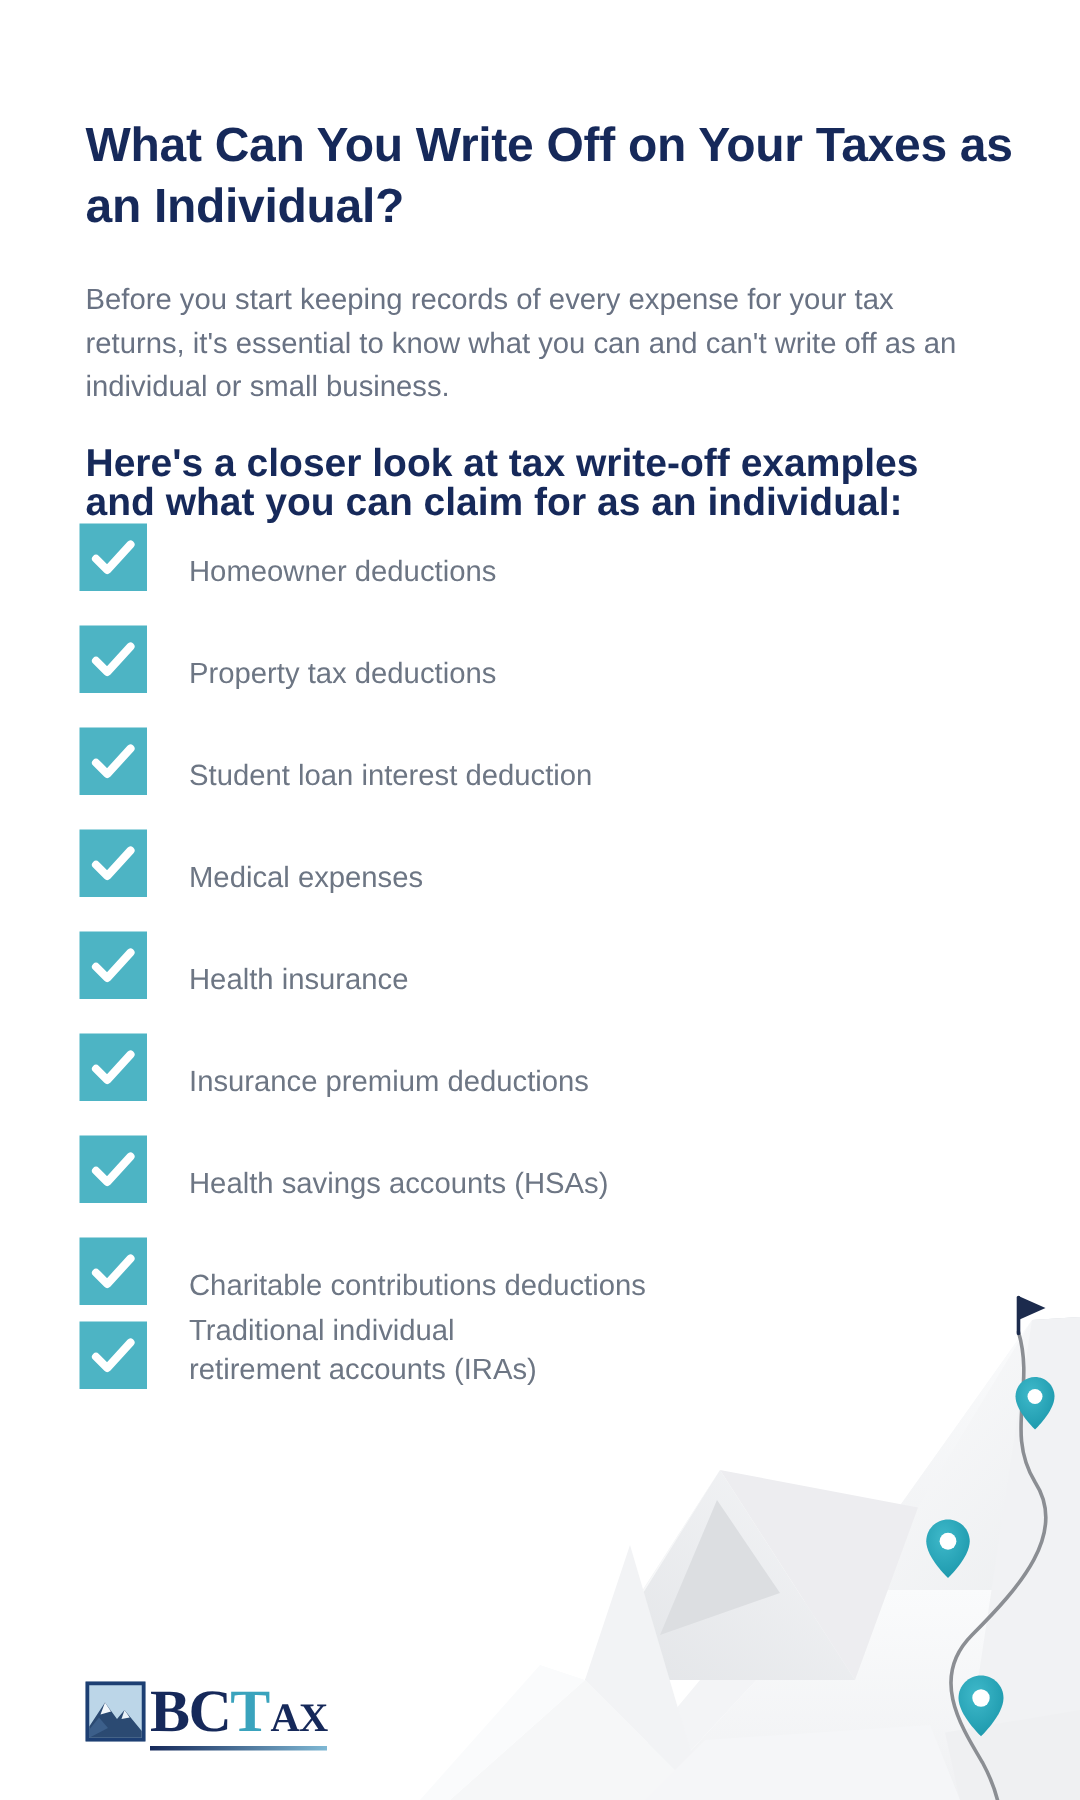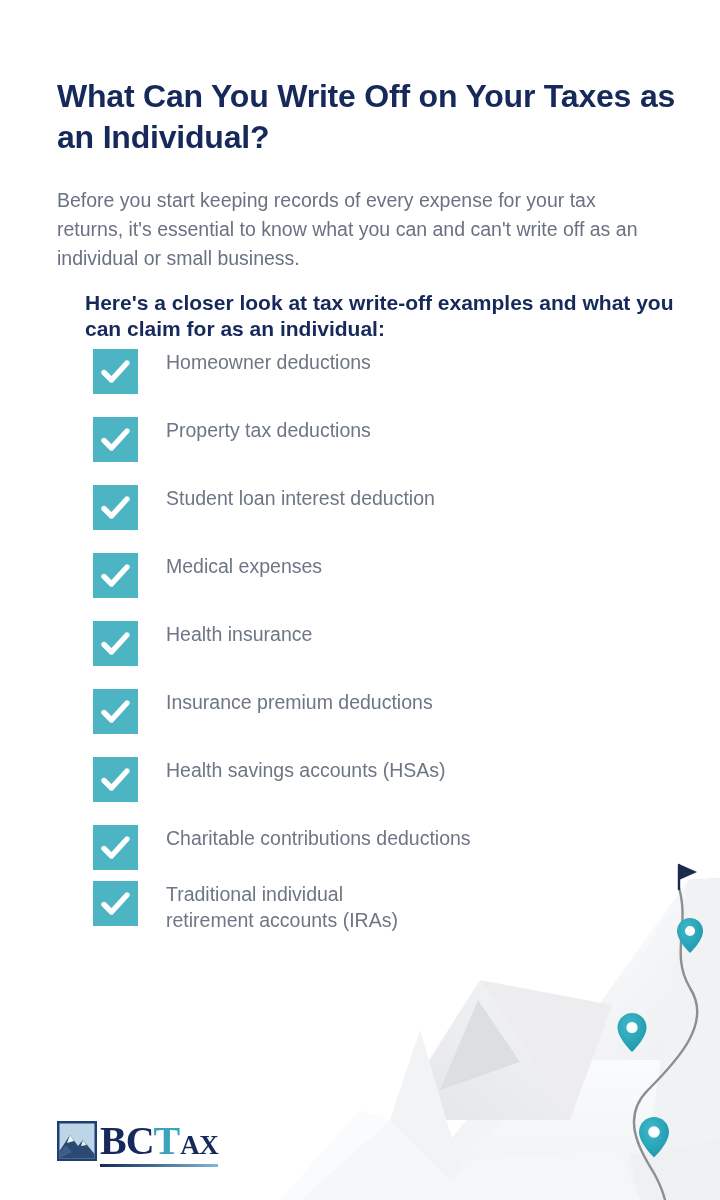--- a/index.html
+++ b/index.html
@@ -63,41 +63,39 @@
     line-height: 29px;
     font-weight: normal;
   }
 
   .subhead {
     position: absolute;
     left: 57px;
     top: 269px;
     width: 590px;
     color: #16295a;
-    font-size: 21px;
+    font-size: 26px;
     line-height: 26px;
     font-weight: bold;
-    margin-left: 28px;
   }
 
   
   #checklist {
     position: absolute;
     left: 53px;
     top: 349px;
     width: 600px;
   }
 
   .check-item {
     position: relative;
     display: flex;
-    align-items: flex-start;
+    align-items: flex-end;
     height: 45px;
     margin-bottom: 23px;
-    margin-left: 40px;
   }
   .check-item.two-line {
     margin-bottom: 11px;
   }
 
   .checkbox {
     flex: 0 0 auto;
     width: 45px;
     height: 45px;
     background: #4db4c4;

